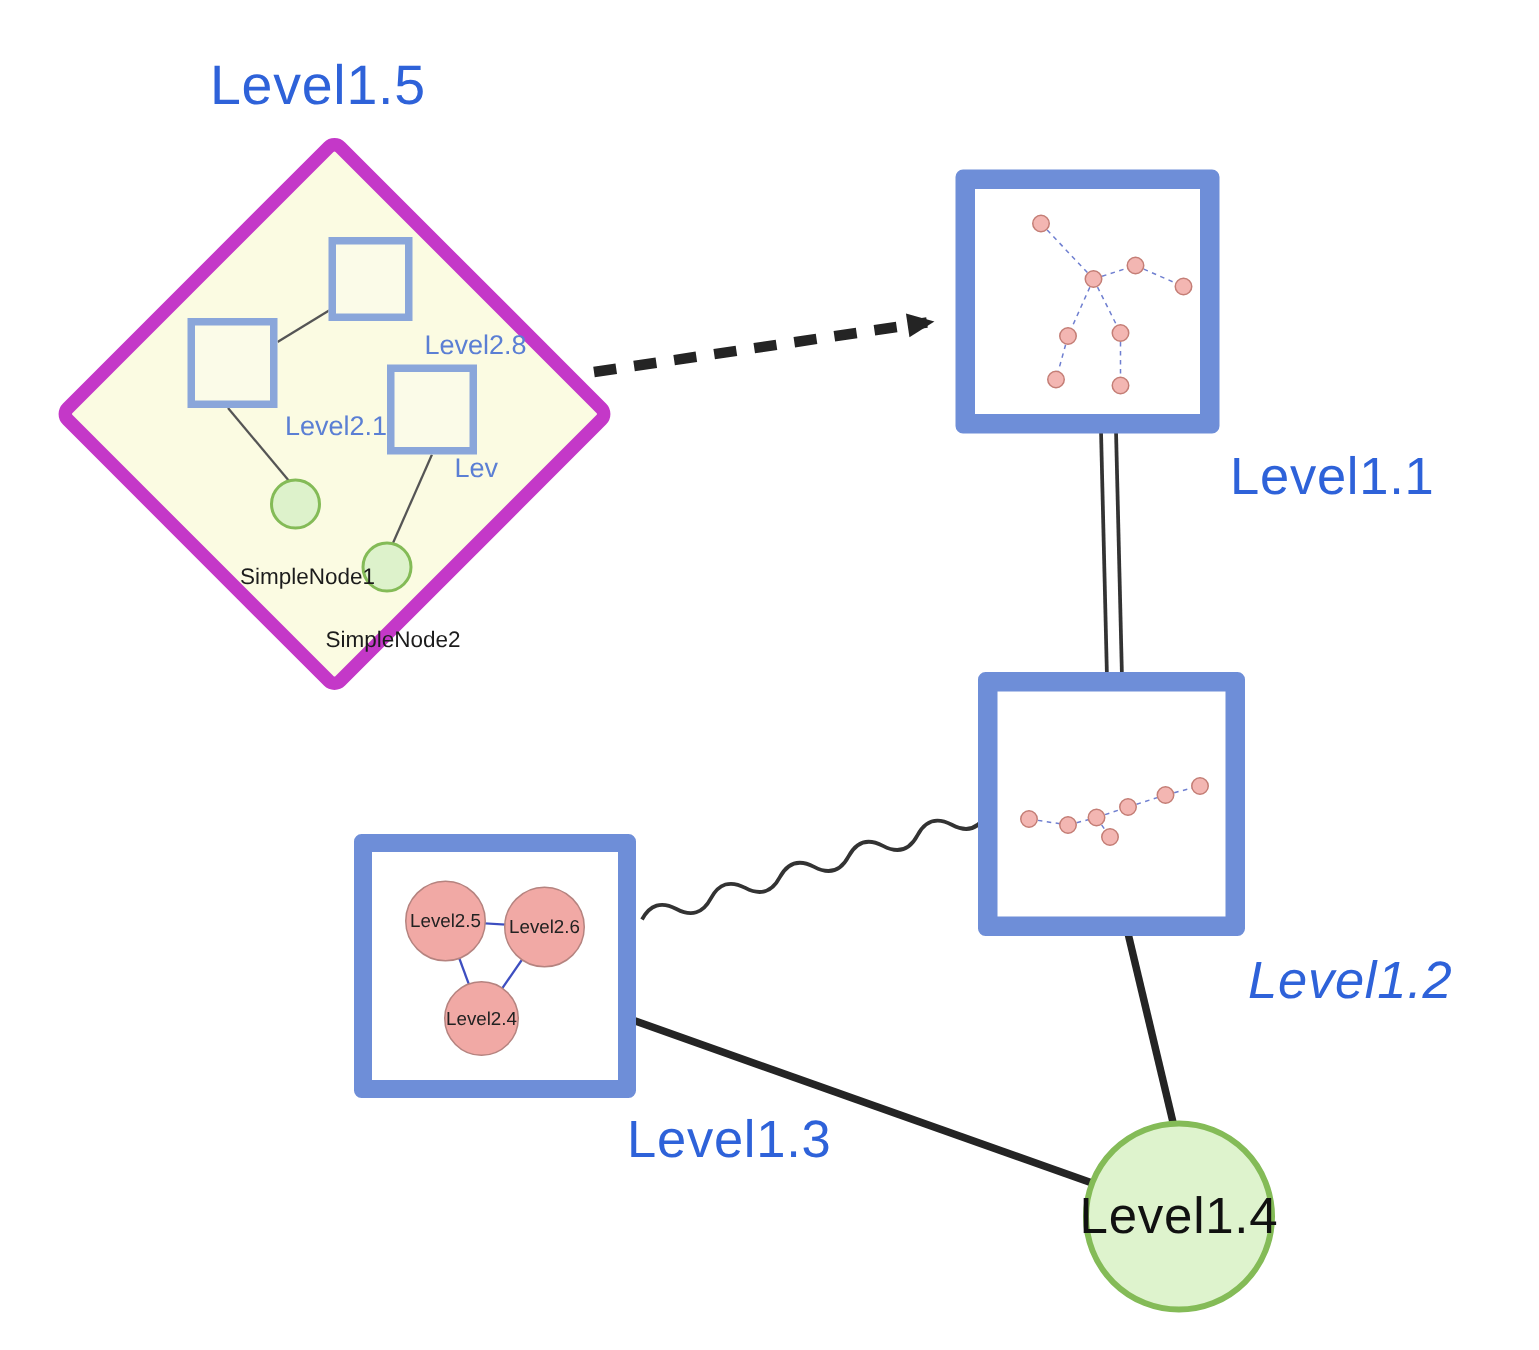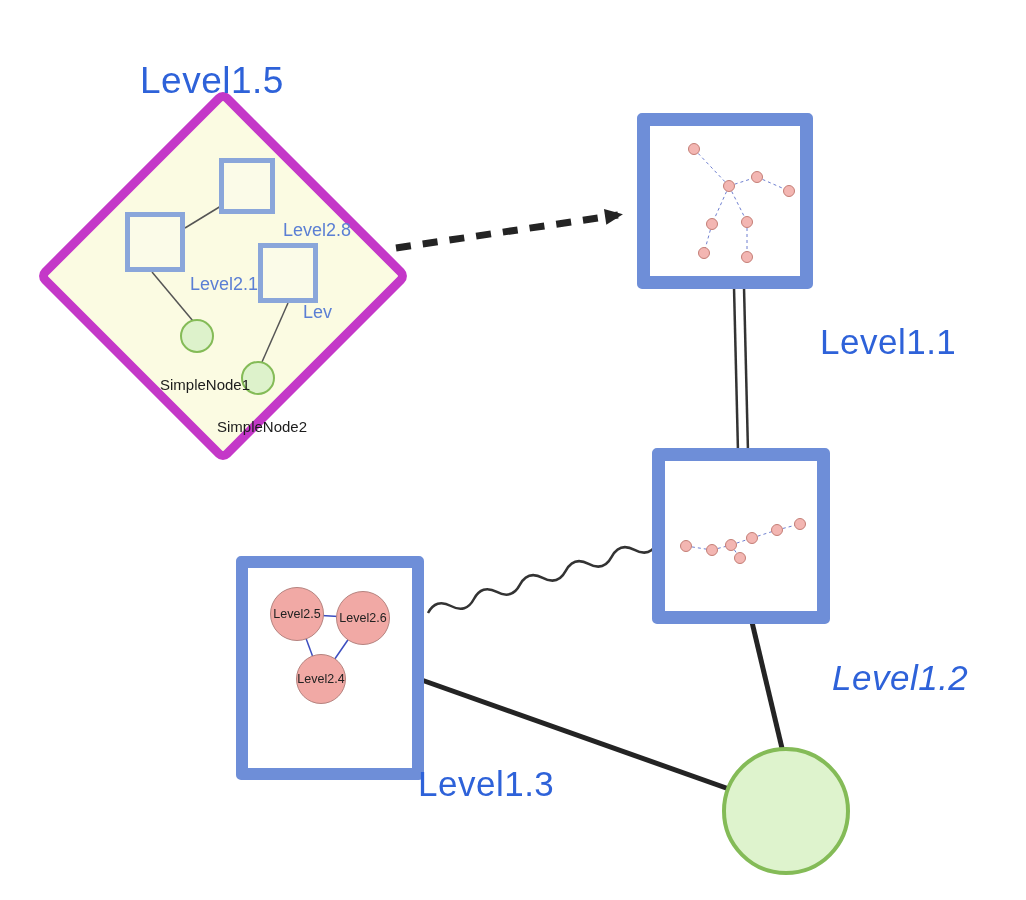--- a/index.html
+++ b/index.html
@@ -15,21 +15,21 @@
     box-sizing:border-box;
   }
   .box-inner{position:absolute;left:0;top:0;right:0;bottom:0;overflow:hidden;}
   
   .diamond{
     position:absolute;left:90px;top:143px;width:266px;height:266px;
     background:#fbfbe2;border:9px solid #c438c8;border-radius:10px;
     transform:rotate(45deg);box-sizing:border-box;
   }
   
-  .biglbl{position:absolute;font-size:35px;color:#2e62d9;white-space:nowrap;letter-spacing:0.5px;margin-top:24px;}
+  .biglbl{position:absolute;font-size:35px;color:#2e62d9;white-space:nowrap;letter-spacing:0.5px;}
   .blacklbl{color:#111111;}
   
   .sq{position:absolute;background:#fbfbe8;border:5px solid #8aa6da;box-sizing:border-box;}
   .smalllbl{position:absolute;font-size:18px;color:#5b7fd4;white-space:nowrap;}
   .nodelbl{position:absolute;font-size:15px;color:#1c1c1c;white-space:nowrap;text-align:center;width:150px;margin-top:48px;}
   .gcircle{position:absolute;width:34px;height:34px;border-radius:50%;
     background:#ddf2cb;border:2px solid #84bb57;box-sizing:border-box;}
   
   .pcircle{
     position:absolute;border-radius:50%;background:#f1a9a5;border:1.5px solid #b5837f;
@@ -135,21 +135,21 @@
           <circle cx="87" cy="77" r="5.5"></circle>
           <circle cx="112" cy="69" r="5.5"></circle>
           <circle cx="135" cy="63" r="5.5"></circle>
           <circle cx="75" cy="97" r="5.5"></circle>
         </g>
       </svg>
     </div>
   </div>
   <span class="biglbl" style="left:832px;top:634px;font-style:italic;">Level1.2</span>
 
-  <div class="box" style="left:236px;top:556px;width:188px;height:224px;border-width:12px;">
+  <div class="box" style="left:236px;top:556px;width:188px;height:176px;border-width:12px;">
     <div class="box-inner">
       <svg width="164" height="154">
         <g stroke="#3d4ec0" stroke-width="1.5">
           <line x1="49" y1="46" x2="115" y2="50"></line>
           <line x1="49" y1="46" x2="73" y2="111"></line>
           <line x1="115" y1="50" x2="73" y2="111"></line>
         </g>
       </svg>
       <div class="pcircle" style="left:22px;top:19px;width:54px;height:54px;">
         <span>Level2.5</span>
@@ -158,14 +158,15 @@
         <span>Level2.6</span>
       </div>
       <div class="pcircle" style="left:48px;top:86px;width:50px;height:50px;">
         <span>Level2.4</span>
       </div>
     </div>
   </div>
   <span class="biglbl" style="left:418px;top:740px;">Level1.3</span>
 
   <div class="bigcircle"></div>
+  <span class="biglbl blacklbl" style="left:666px;top:792px;width:240px;text-align:center;font-size:34px;">Level1.4</span>
 
 </div>
 
 </body></html>

